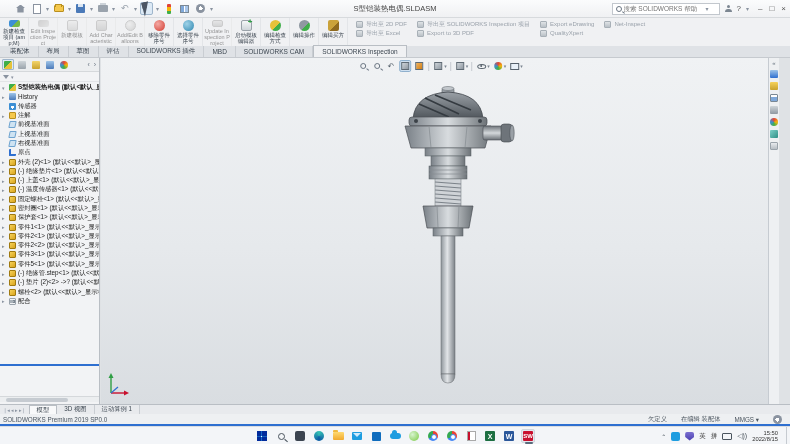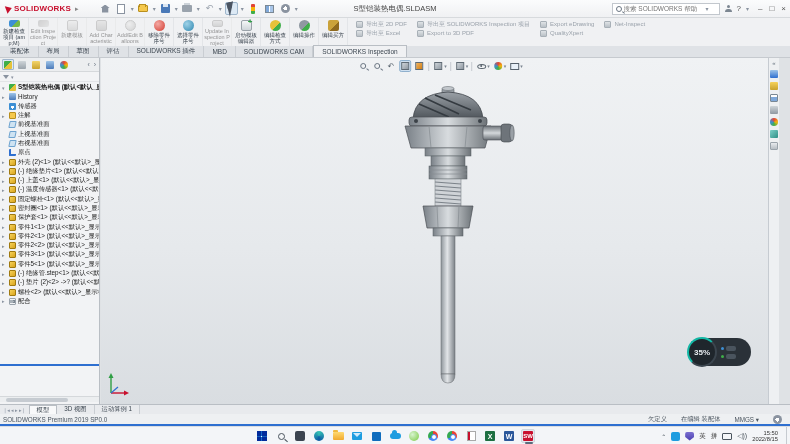--- a/index.html
+++ b/index.html
@@ -197,25 +197,20 @@
   .tr-shield { background:linear-gradient(#7a6fd0,#4a3fb0); clip-path:polygon(0 0,100% 0,100% 60%,50% 100%,0 60%); }
   .tr-monitor { width:10px; height:7px; border:1px solid #4a545e; border-radius:1px; }
   .tr-speaker { font-size:7px; color:#4a545e; }
   #clock { text-align:right; font-size:5.8px; line-height:6.5px; color:#333; padding-right:3px; }
   #show-desktop { width:2px; height:18px; border-left:1px solid #c6cbd1; }
 </style>
 </head>
 <body>
 
 <div id="titlebar">
-  <div id="logo">
-    <span class="tri"></span>
-    <span class="logotext">SOLIDWORKS</span>
-    <span class="flyout">▸</span>
-  </div>
   <div class="qa-row">
     <span class="qa">
         <span class="cs ic-home"></span>
       </span>
     <span class="qa">
         <span class="cs ic-page"></span>
       </span>
       <span class="qa-caret">▾</span>
     <span class="qa">
         <span class="cs ic-folder"></span>
@@ -627,35 +622,20 @@
     </svg>
 
     <svg id="triad" width="26" height="26" viewBox="0 0 26 26">
       <line x1="6" y1="23" x2="6" y2="7" stroke="#2f9e44" stroke-width="1.4"></line>
       <polygon points="6,3 3.5,8 8.5,8" fill="#2f9e44"></polygon>
       <line x1="6" y1="23" x2="20" y2="23" stroke="#c8102e" stroke-width="1.4"></line>
       <polygon points="24,23 19,20.5 19,25.5" fill="#c8102e"></polygon>
       <line x1="6" y1="23" x2="13" y2="17" stroke="#2e6fd0" stroke-width="1.2"></line>
     </svg>
 
-    <div id="recorder">
-      <div id="rec-circle">
-        <span class="pct">35%</span>
-      </div>
-      <div id="rec-btns">
-        <div class="rec-row">
-          <span class="rec-dot blue"></span>
-          <span class="rec-glyph"></span>
-        </div>
-        <div class="rec-row">
-          <span class="rec-dot green"></span>
-          <span class="rec-glyph"></span>
-        </div>
-      </div>
-    </div>
 
     <div id="taskpane">
       <span class="tp-chevron">«</span>
       <span class="tp tp-resources"></span>
       <span class="tp tp-library"></span>
       <span class="tp tp-explorer"></span>
       <span class="tp tp-palette"></span>
       <span class="tp tp-appearance"></span>
       <span class="tp tp-scene"></span>
       <span class="tp tp-props"></span>

